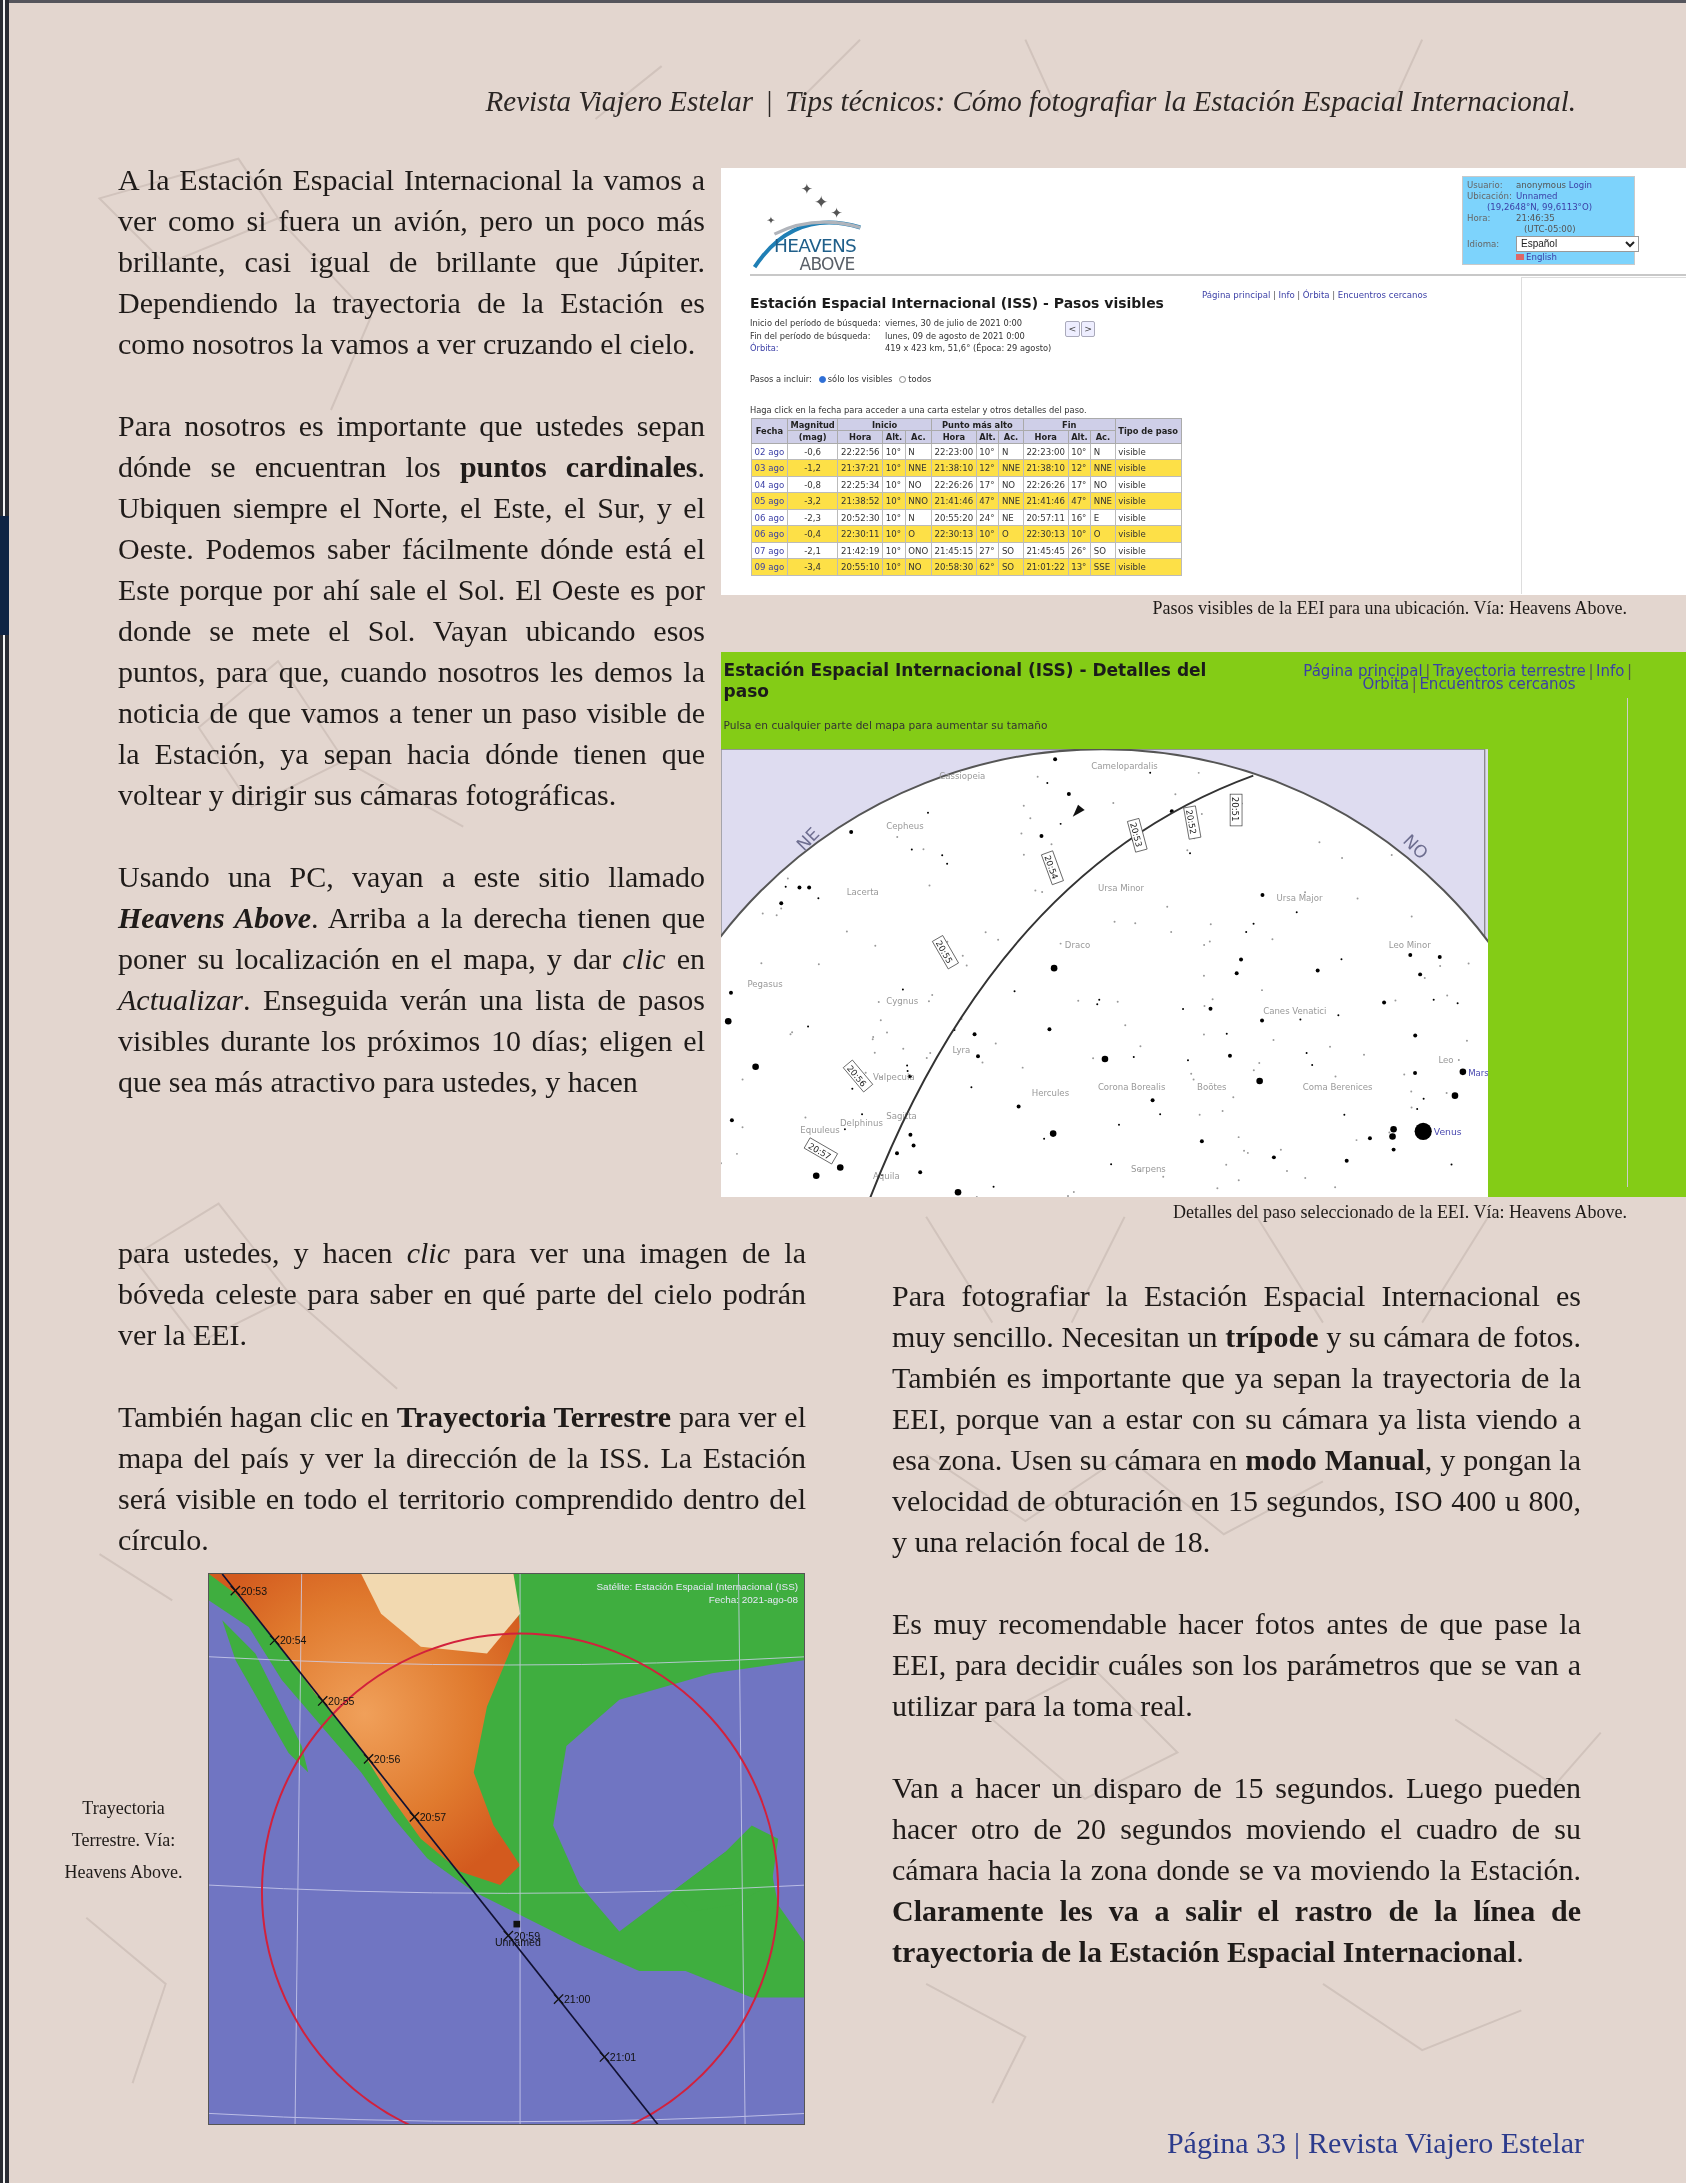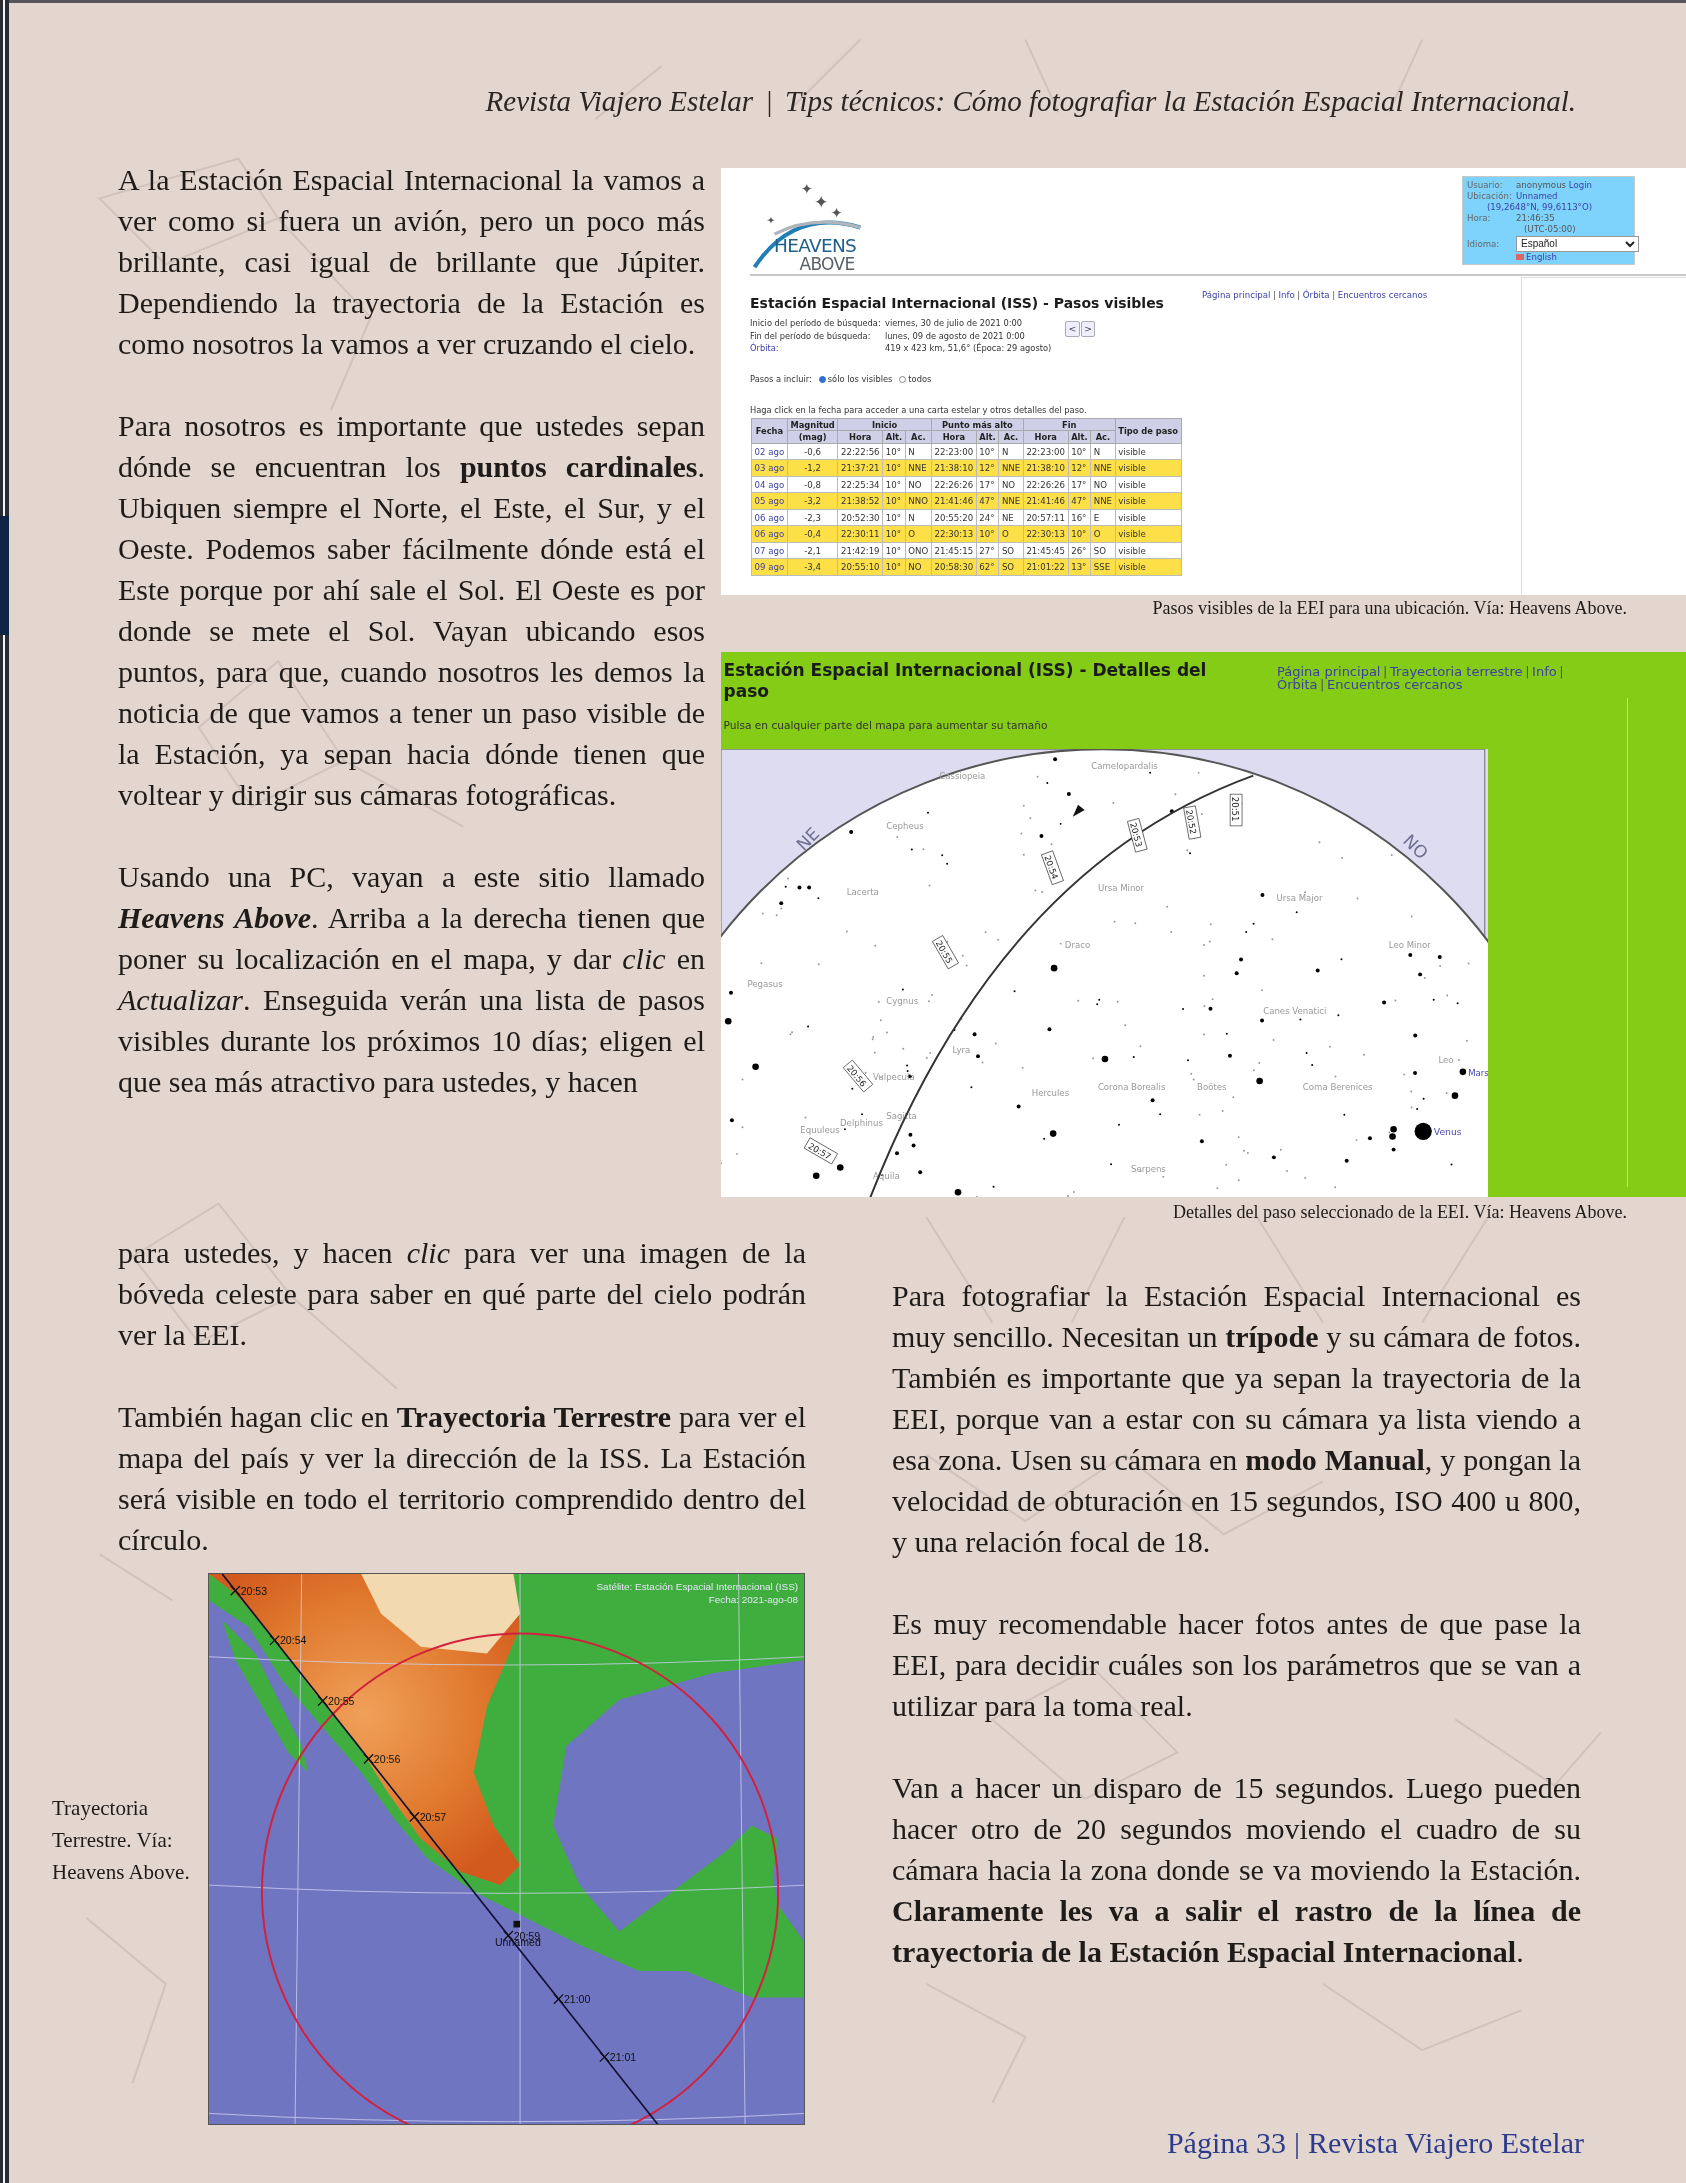--- a/index.html
+++ b/index.html
@@ -15,21 +15,21 @@
   .body-text { position: absolute; font-size: 30px; line-height: 41px; text-align: justify; color: #1f1b19; }
   .body-text p { margin-bottom: 41px; }
   .body-text p:last-child { margin-bottom: 0; }
   .col-left-1 { left: 118px; top: 159px; width: 587px; }
   .col-left-2 { left: 118px; top: 984px; width: 688px; }
   .col-right { left: 892px; top: 1275px; width: 689px; }
   .col-right p { margin-bottom: 41px; }
   .caption { position: absolute; font-size: 18px; color: #1f1b19; white-space: nowrap; }
   .caption-1 { top: 598px; right: 60px; }
   .caption-2 { top: 1202px; right: 60px; }
-  .caption-3 { left: 52px; top: 1792px; width: 143px; text-align: left; font-size: 21px; line-height: 32px; white-space: normal; }
+  .caption-3 { left: 52px; top: 1792px; width: 143px; text-align: center; font-size: 18px; line-height: 32px; white-space: normal; }
   .footer { position: absolute; top: 2126px; right: 103px; font-size: 30px; color: #2c3b8c; white-space: nowrap; }
   .footer .sep { display: inline-block; margin: 0 8px; }
 
   
   .shot1 { position: absolute; left: 721px; top: 168px; width: 966px; height: 427px; background: #ffffff; font-family: "DejaVu Sans", "Liberation Sans", sans-serif; overflow: hidden; }
   .ha-logo { position: absolute; left: 26.5px; top: 13.2px; width: 152px; height: 93px; }
   .ha-logo .h1 { position: absolute; left: 26.5px; top: 54px; font-size: 18.5px; color: #1f5f8a; letter-spacing: -0.7px; }
   .ha-logo .h2 { position: absolute; left: 52px; top: 73px; font-size: 17px; color: #5a6068; letter-spacing: -0.7px; }
   .userbox { position: absolute; left: 741px; top: 8px; width: 173px; height: 89px; border: 0.7px solid #c9c9c9; background: #7dd3fc; font-size: 8.6px; color: #555; padding: 2.6px 4px; line-height: 11.2px; }
   .userbox .link { color: #3b3fa6; }
@@ -53,21 +53,21 @@
   .passes th { background: #cfcfe8; font-weight: bold; color: #222; padding: 0.7px 2.6px; border: 0.7px solid #aaa; font-size: 8.3px; }
   .passes td { padding: 0.7px 2.6px; border: 0.7px solid #bbb; height: 16.5px; white-space: nowrap; }
   .passes tr.alt td { background: #fde047; }
   .passes td.date { color: #3b3fa6; }
   .passes td.c { text-align: center; }
   .s1-right-border { position: absolute; left: 800px; top: 109px; width: 165px; height: 317px; border-left: 0.7px solid #ddd; border-top: 0.7px solid #ddd; }
 
   
   .shot2 { position: absolute; left: 721px; top: 652px; width: 966px; height: 545px; background: #84cc16; font-family: "DejaVu Sans", "Liberation Sans", sans-serif; overflow: hidden; }
   .s2-title { position: absolute; left: 2.6px; top: 8px; width: 503px; font-size: 17px; font-weight: bold; color: #1b1b1b; line-height: 21px; }
-  .s2-links { position: absolute; left: 556px; top: 13.2px; width: 384px; font-size: 13px; color: #3b3fa6; text-align: left; line-height: 13.2px; }
+  .s2-links { position: absolute; left: 556px; top: 13.2px; width: 384px; font-size: 15px; color: #3b3fa6; text-align: center; line-height: 13.2px; }
   .s2-links span.pipe { color: #555; margin: 0 2.6px; }
   .s2-hint { position: absolute; left: 2.6px; top: 67px; font-size: 10.6px; color: #333; }
   .skychart { position: absolute; left: 0; top: 97px; width: 767px; height: 450px; }
   .s2-side { position: absolute; left: 906px; top: 46px; width: 66px; height: 489px; border-left: 0.7px solid #ccc; }
 
   
   .shot3 { position: absolute; left: 208px; top: 1573px; width: 597px; height: 552px; border: 1.3px solid #555; overflow: hidden; background: #6f74c4; }
 </style>
 </head>
 <body>

